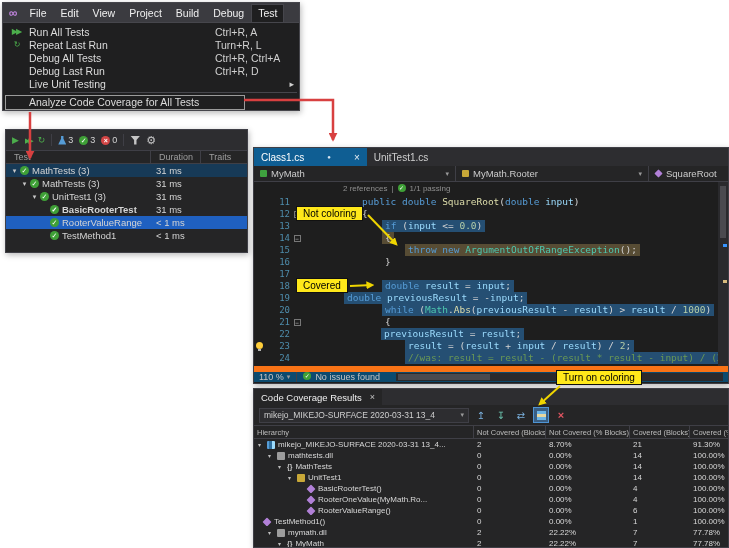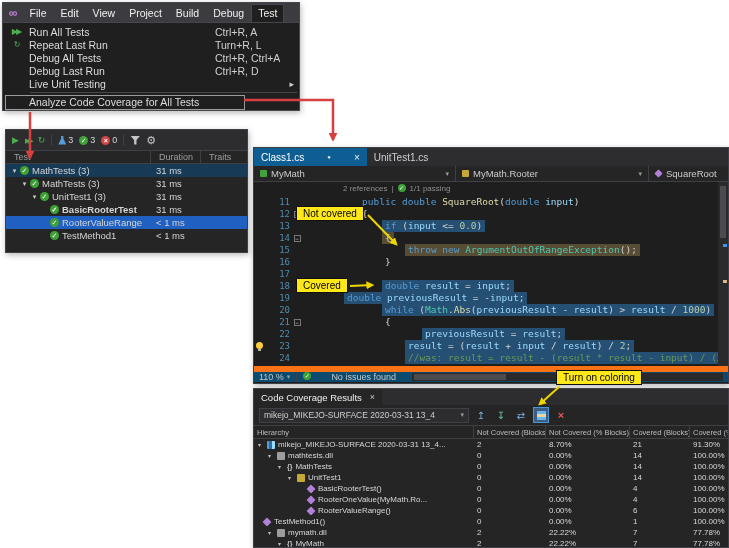--- a/index.html
+++ b/index.html
@@ -73,21 +73,21 @@
   .tk-kw{color:#569cd6}.tk-id{color:#9cdcfe}.tk-ty{color:#4ec9b0}.tk-fn{color:#dcdcaa}.tk-nm{color:#b5cea8}.tk-cm{color:#6a9955}.tk-pl{color:#d4d4d4}
   .bulb{position:absolute;left:2px;top:2px;width:7px;height:7px;border-radius:50%;background:#ffce3a}
   .bulb::after{content:"";position:absolute;left:2px;top:7px;width:3px;height:2px;background:#b5b5b5}
   .vscroll{position:absolute;right:0;top:0;width:10px;height:100%;background:#2a2a2d}
   .vthumb{position:absolute;right:2px;top:4px;width:6px;height:52px;background:#4a4a4f}
   .vmark{position:absolute;right:1px;width:4px;height:3px}
   .statusbar{height:16px;background:#0c4a6e;border-top:6px solid #f97316;display:flex;align-items:center;gap:6px;padding:0 5px;font-size:9px;color:#c5c5c5}
   .zoomgrp{display:flex;align-items:center;gap:3px}
   .sb-caret{font-size:7px;color:#9a9a9a}
   .sb-sep{width:1px;height:10px;background:#3f3f46}
-  .issues{display:flex;gap:20px}
+  .issues{display:flex;gap:4px}
   .hscroll{flex:1;height:8px;background:#2a2a2d;position:relative;margin-left:10px}
   .hthumb{position:absolute;left:2px;top:1px;width:92px;height:6px;background:#4a4a4f}
 
   
   .coverage{left:253px;top:388px;width:476px;height:160px;background:#252526;border:1px solid #3f3f46;z-index:3;overflow:hidden;color:#d8d8d8}
   .cov-tabstrip{height:16px;background:#2d2d30;display:flex}
   .cov-tab{background:#252526;display:flex;align-items:center;gap:8px;padding:0 7px;font-size:9.5px;color:#f0f0f0}
   .cov-tab .close{font-size:9px;color:#c5c5c5}
   .cov-toolbar{height:21px;display:flex;align-items:center;gap:4px;padding:0 5px;border-bottom:1px solid #3f3f46}
   .cov-combo{width:210px;height:15px;background:#2d2d30;border:1px solid #3f3f46;display:flex;align-items:center;padding:0 4px;font-size:8.5px;color:#cfcfcf;overflow:hidden;white-space:nowrap}
@@ -292,21 +292,21 @@
         <div class="code-line"><span class="cl-margin"></span><span class="cl-num">12</span><span class="cl-fold"><span class="fold-box">−</span></span><span class="cl-text" style="margin-left: 55px;"><span class="tk-pl">{</span></span></div>
         <div class="code-line"><span class="cl-margin"></span><span class="cl-num">13</span><span class="cl-fold"></span><span class="cl-text hl-cov" style="margin-left: 78px;"><span class="tk-kw">if</span><span class="tk-pl"> (</span><span class="tk-id">input</span><span class="tk-pl"> &lt;= </span><span class="tk-nm">0.0</span><span class="tk-pl">)</span></span></div>
         <div class="code-line"><span class="cl-margin"></span><span class="cl-num">14</span><span class="cl-fold"><span class="fold-box">−</span></span><span class="cl-text hl-nc" style="margin-left: 78px;"><span class="tk-pl">{</span></span></div>
         <div class="code-line"><span class="cl-margin"></span><span class="cl-num">15</span><span class="cl-fold"></span><span class="cl-text hl-nc" style="margin-left: 101px;"><span class="tk-kw">throw</span><span class="tk-pl"> </span><span class="tk-kw">new</span><span class="tk-pl"> </span><span class="tk-ty">ArgumentOutOfRangeException</span><span class="tk-pl">();</span></span></div>
         <div class="code-line"><span class="cl-margin"></span><span class="cl-num">16</span><span class="cl-fold"></span><span class="cl-text" style="margin-left: 78px;"><span class="tk-pl">}</span></span></div>
         <div class="code-line"><span class="cl-margin"></span><span class="cl-num">17</span><span class="cl-fold"></span><span class="cl-text" style="margin-left: 9px;"></span></div>
         <div class="code-line"><span class="cl-margin"></span><span class="cl-num">18</span><span class="cl-fold"></span><span class="cl-text hl-cov" style="margin-left: 78px;"><span class="tk-kw">double</span><span class="tk-pl"> </span><span class="tk-id">result</span><span class="tk-pl"> = </span><span class="tk-id">input</span><span class="tk-pl">;</span></span></div>
         <div class="code-line"><span class="cl-margin"></span><span class="cl-num">19</span><span class="cl-fold"></span><span class="cl-text hl-cov" style="margin-left: 40px;"><span class="tk-kw">double</span><span class="tk-pl"> </span><span class="tk-id">previousResult</span><span class="tk-pl"> = -</span><span class="tk-id">input</span><span class="tk-pl">;</span></span></div>
         <div class="code-line"><span class="cl-margin"></span><span class="cl-num">20</span><span class="cl-fold"></span><span class="cl-text hl-cov" style="margin-left: 78px;"><span class="tk-kw">while</span><span class="tk-pl"> (</span><span class="tk-ty">Math</span><span class="tk-pl">.</span><span class="tk-fn">Abs</span><span class="tk-pl">(</span><span class="tk-id">previousResult</span><span class="tk-pl"> - </span><span class="tk-id">result</span><span class="tk-pl">) &gt; </span><span class="tk-id">result</span><span class="tk-pl"> / </span><span class="tk-nm">1000</span><span class="tk-pl">)</span></span></div>
         <div class="code-line"><span class="cl-margin"></span><span class="cl-num">21</span><span class="cl-fold"><span class="fold-box">−</span></span><span class="cl-text" style="margin-left: 78px;"><span class="tk-pl">{</span></span></div>
-        <div class="code-line"><span class="cl-margin"></span><span class="cl-num">22</span><span class="cl-fold"></span><span class="cl-text hl-cov" style="margin-left: 118px; text-align: center;"><span class="tk-id">previousResult</span><span class="tk-pl"> = </span><span class="tk-id">result</span><span class="tk-pl">;</span></span></div>
+        <div class="code-line"><span class="cl-margin"></span><span class="cl-num">22</span><span class="cl-fold"></span><span class="cl-text hl-cov" style="margin-left: 77px; text-align: center;"><span class="tk-id">previousResult</span><span class="tk-pl"> = </span><span class="tk-id">result</span><span class="tk-pl">;</span></span></div>
         <div class="code-line"><span class="cl-margin"><span class="bulb"></span></span><span class="cl-num">23</span><span class="cl-fold"></span><span class="cl-text hl-cov" style="margin-left: 101px;"><span class="tk-id">result</span><span class="tk-pl"> = (</span><span class="tk-id">result</span><span class="tk-pl"> + </span><span class="tk-id">input</span><span class="tk-pl"> / </span><span class="tk-id">result</span><span class="tk-pl">) / </span><span class="tk-nm">2</span><span class="tk-pl">;</span></span></div>
         <div class="code-line"><span class="cl-margin"></span><span class="cl-num">24</span><span class="cl-fold"></span><span class="cl-text hl-cov" style="margin-left: 101px;"><span class="tk-cm">//was: result = result - (result * result - input) / (2*result</span></span></div>
       </div>
     <div class="vscroll">
       <div class="vthumb"></div>
       <div class="vmark" style="top:62px;background:#3794ff"></div>
       <div class="vmark" style="top:98px;background:#d7ba7d"></div>
     </div>
   </div>
   <div class="statusbar">
@@ -459,21 +459,21 @@
           <span>MyMath</span>
         </span>
         <span class="cov-cell" style="width: 72px;">2</span>
         <span class="cov-cell" style="width: 84px;">22.22%</span>
         <span class="cov-cell" style="width: 60px;">7</span>
         <span class="cov-cell" style="width: 38px;">77.78%</span>
       </div>
     </div>
 </div>
 
-<div class="callout" style="left:296px;top:206px">Not covered</div>
+<div class="callout" style="left:296px;top:206px">Not coloring</div>
 <div class="callout" style="left:296px;top:278px">Covered</div>
 <div class="callout" style="left:556px;top:370px">Turn on coloring</div>
 
 <svg class="overlay" width="729" height="548">
   <defs>
     <marker id="mr" viewBox="0 0 10 10" refX="8" refY="5" markerWidth="9" markerHeight="9" orient="auto" markerUnits="userSpaceOnUse">
         <path d="M0 0 L10 5 L0 10 z" fill="#d84040"></path>
       </marker>
     <marker id="my" viewBox="0 0 10 10" refX="7" refY="5" markerWidth="8" markerHeight="8" orient="auto" markerUnits="userSpaceOnUse">
         <path d="M0 0 L10 5 L0 10 z" fill="#efd500"></path>

